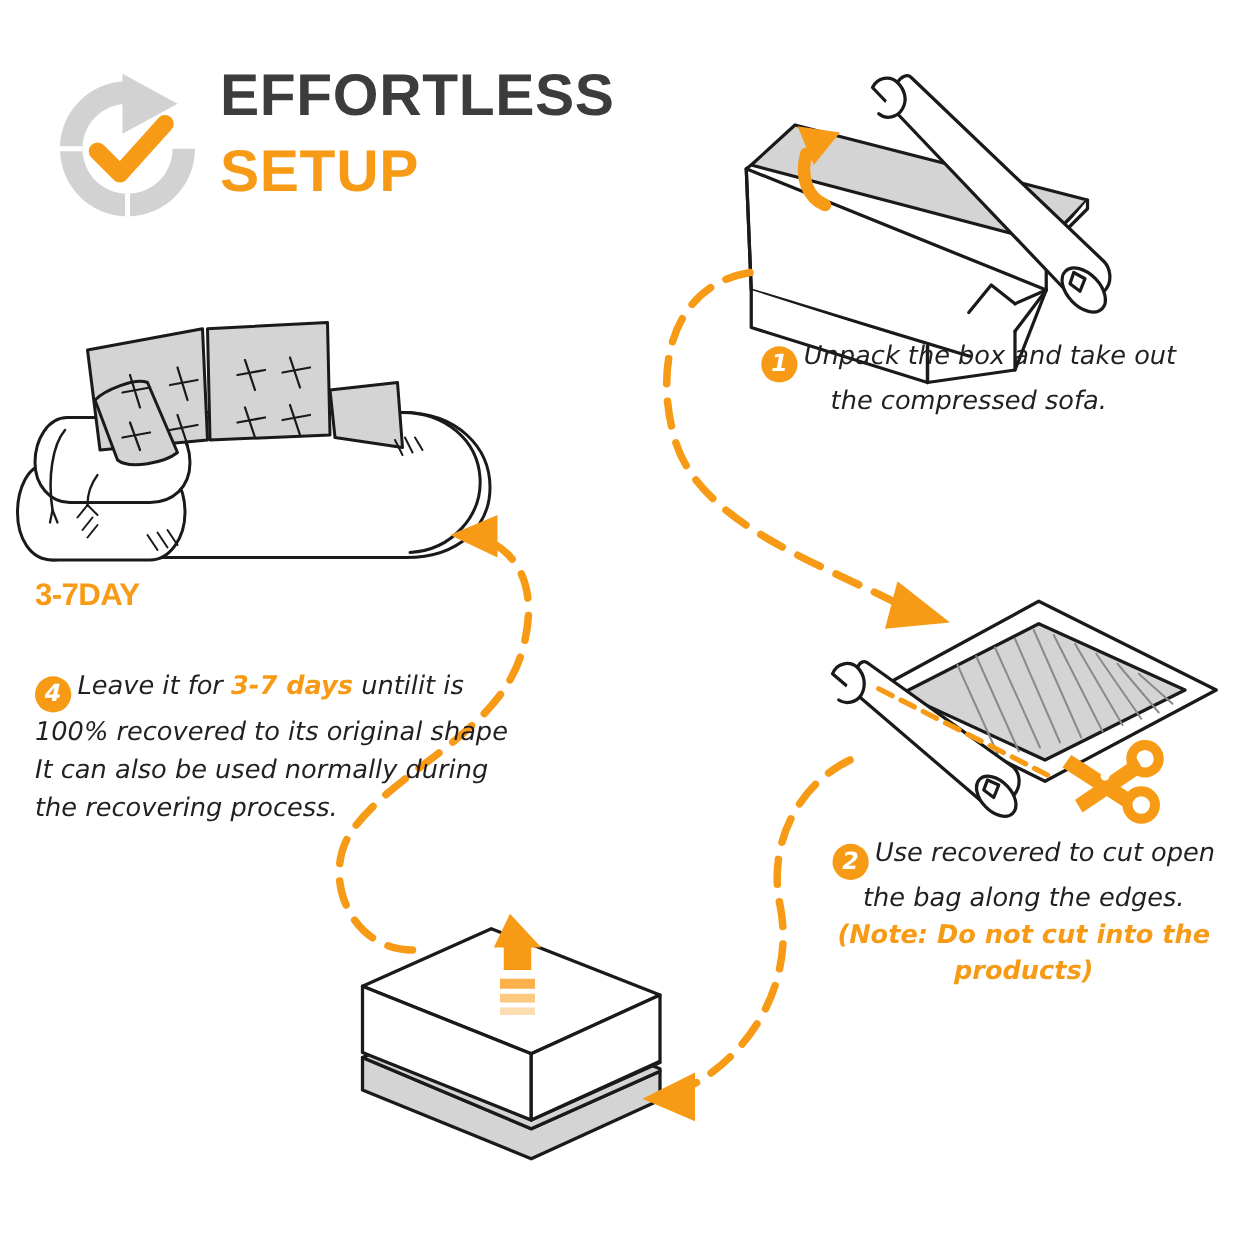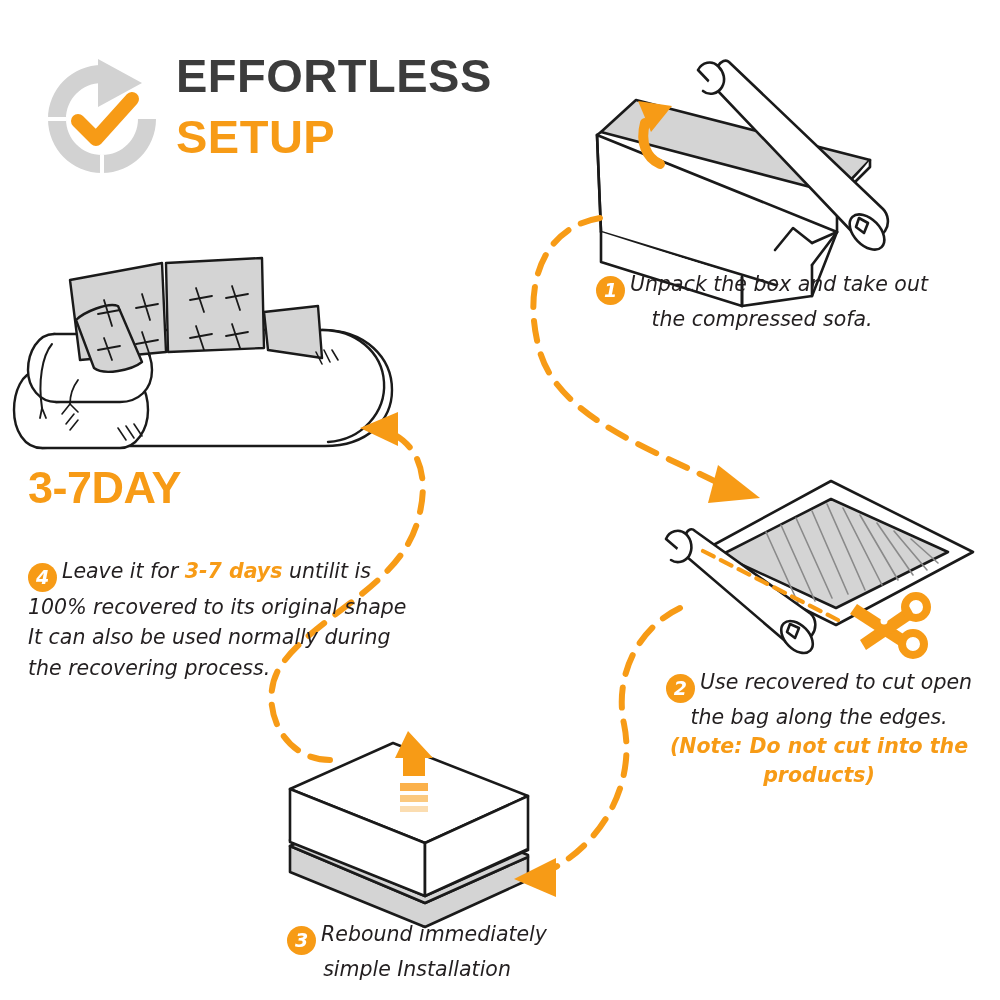--- a/index.html
+++ b/index.html
@@ -99,41 +99,41 @@
     color: #F79B16;
     font-weight: bold;
   }
   .note {
     color: #F79B16;
     font-weight: bold;
     font-style: italic;
   }
 
   #step1-text {
-    left: 592px;
+    left: 605px;
     top: 270px;
     width: 340px;
   }
   #step2-text {
     left: 648px;
     top: 668px;
     width: 342px;
   }
   #step3-text {
     left: 272px;
     top: 920px;
     width: 290px;
   }
   #step4-block {
     left: 24px;
     top: 462px;
     width: 400px;
   }
   #day-label {
-    font-size: 45px;
+    font-size: 25px;
     font-weight: bold;
     color: #F79B16;
     letter-spacing: -0.5px;
     margin: 0 0 8px 4px;
     font-family: "Liberation Sans", sans-serif;
     font-style: normal;
     text-align: left;
   }
   #step4-text {
     text-align: left;
@@ -319,24 +319,20 @@
   <div class="txt step-text" id="step1-text">
     <span class="badge">1</span><span>Unpack the box and take out the compressed sofa.</span>
   </div>
 
   <div class="txt step-text" id="step2-text">
     <span class="badge">2</span><span>Use recovered to cut open the bag along</span>
     <span>the edges.</span>
     <div class="note">(Note: Do not cut into the products)</div>
   </div>
 
-  <div class="txt step-text" id="step3-text">
-    <span class="badge">3</span><span>Rebound immediately simple</span>
-    <span>Installation</span>
-  </div>
 
   <div class="txt" id="step4-block">
     <div id="day-label">3-7DAY</div>
     <div class="step-text" id="step4-text">
       <span class="badge">4</span><span>Leave it for </span><span class="hl">3-7 days</span><span> untilit is 100% recovered to its original shape It can also be used normally during the recovering process.</span>
     </div>
   </div>
 
 </div>
 

